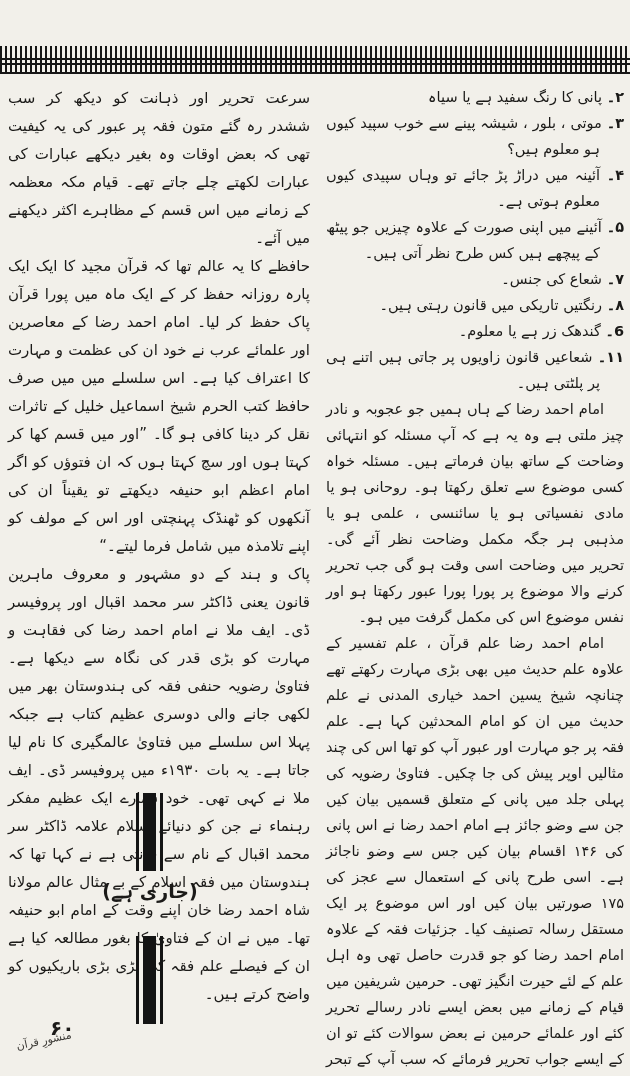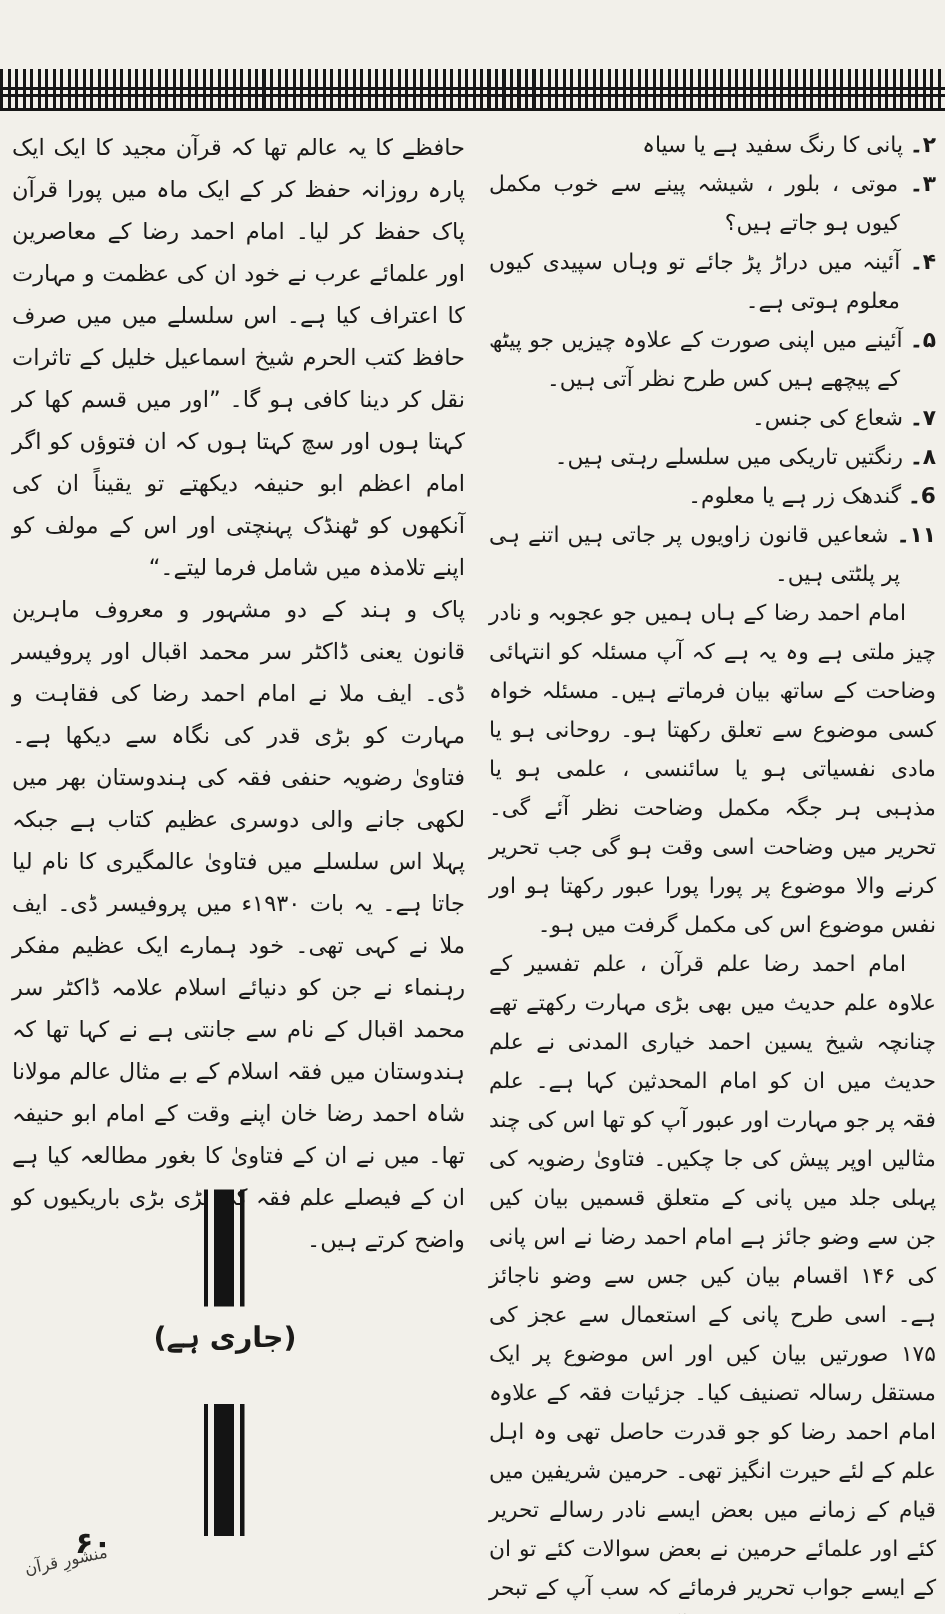--- a/index.html
+++ b/index.html
@@ -68,32 +68,33 @@
 </style>
 </head>
 <body>
 
 <div class="page">
 
   <div class="top-border"></div>
 
   <div class="col col-right">
     <div class="list-item"><span class="num">۲۔</span> <span>پانی کا رنگ سفید ہے یا سیاہ</span></div>
-    <div class="list-item"><span class="num">۳۔</span> <span>موتی ، بلور ، شیشہ پینے سے خوب مکمل کیوں ہو جاتے ہیں؟</span></div>
+    <div class="list-item"><span class="num">۳۔</span> <span>موتی ، بلور ، شیشہ پینے سے خوب سپید کیوں ہو معلوم ہیں؟</span></div>
     <div class="list-item"><span class="num">۴۔</span> <span>آئینہ میں دراڑ پڑ جائے تو وہاں سپیدی کیوں معلوم ہوتی ہے۔</span></div>
     <div class="list-item"><span class="num">۵۔</span> <span>آئینے میں اپنی صورت کے علاوہ چیزیں جو پیٹھ کے پیچھے ہیں کس طرح نظر آتی ہیں۔</span></div>
     <div class="list-item"><span class="num">۷۔</span> <span>شعاع کی جنس۔</span></div>
-    <div class="list-item"><span class="num">۸۔</span> <span>رنگتیں تاریکی میں سلسلے رہتی ہیں۔</span></div>
+    <div class="list-item"><span class="num">۸۔</span> <span>رنگتیں تاریکی میں قانون رہتی ہیں۔</span></div>
     <div class="list-item"><span class="num">6۔</span> <span>گندھک زر ہے یا معلوم۔</span></div>
     <div class="list-item"><span class="num">۱۱۔</span> <span>شعاعیں قانون زاویوں پر جاتی ہیں اتنے ہی پر پلٹتی ہیں۔</span></div>
     <p class="para">امام احمد رضا کے ہاں ہمیں جو عجوبہ و نادر چیز ملتی ہے وہ یہ ہے کہ آپ مسئلہ کو انتہائی وضاحت کے ساتھ بیان فرماتے ہیں۔ مسئلہ خواہ کسی موضوع سے تعلق رکھتا ہو۔ روحانی ہو یا مادی نفسیاتی ہو یا سائنسی ، علمی ہو یا مذہبی ہر جگہ مکمل وضاحت نظر آئے گی۔ تحریر میں وضاحت اسی وقت ہو گی جب تحریر کرنے والا موضوع پر پورا پورا عبور رکھتا ہو اور نفس موضوع اس کی مکمل گرفت میں ہو۔</p>
     <p class="para">امام احمد رضا علم قرآن ، علم تفسیر کے علاوہ علم حدیث میں بھی بڑی مہارت رکھتے تھے چنانچہ شیخ یسین احمد خیاری المدنی نے علم حدیث میں ان کو امام المحدثین کہا ہے۔ علم فقہ پر جو مہارت اور عبور آپ کو تھا اس کی چند مثالیں اوپر پیش کی جا چکیں۔ فتاویٰ رضویہ کی پہلی جلد میں پانی کے متعلق قسمیں بیان کیں جن سے وضو جائز ہے امام احمد رضا نے اس پانی کی ۱۴۶ اقسام بیان کیں جس سے وضو ناجائز ہے۔ اسی طرح پانی کے استعمال سے عجز کی ۱۷۵ صورتیں بیان کیں اور اس موضوع پر ایک مستقل رسالہ تصنیف کیا۔ جزئیات فقہ کے علاوہ امام احمد رضا کو جو قدرت حاصل تھی وہ اہل علم کے لئے حیرت انگیز تھی۔ حرمین شریفین میں قیام کے زمانے میں بعض ایسے نادر رسالے تحریر کئے اور علمائے حرمین نے بعض سوالات کئے تو ان کے ایسے جواب تحریر فرمائے کہ سب آپ کے تبحر علمی کے قائل ہو گئے اور آپ کو امام الفقہا کا خطاب دیا۔ متون فقہ اور اختلافی مسائل پر امام احمد رضا کی معلومات ،</p>
   </div>
 
   <div class="col col-left">
+    <p class="para flush">سرعت تحریر اور ذہانت کو دیکھ کر سب ششدر رہ گئے متون فقہ پر عبور کی یہ کیفیت تھی کہ بعض اوقات وہ بغیر دیکھے عبارات کی عبارات لکھتے چلے جاتے تھے۔ قیام مکہ معظمہ کے زمانے میں اس قسم کے مظاہرے اکثر دیکھنے میں آئے۔</p>
     <p class="para flush">حافظے کا یہ عالم تھا کہ قرآن مجید کا ایک ایک پارہ روزانہ حفظ کر کے ایک ماہ میں پورا قرآن پاک حفظ کر لیا۔ امام احمد رضا کے معاصرین اور علمائے عرب نے خود ان کی عظمت و مہارت کا اعتراف کیا ہے۔ اس سلسلے میں میں صرف حافظ کتب الحرم شیخ اسماعیل خلیل کے تاثرات نقل کر دینا کافی ہو گا۔ ”اور میں قسم کھا کر کہتا ہوں اور سچ کہتا ہوں کہ ان فتوؤں کو اگر امام اعظم ابو حنیفہ دیکھتے تو یقیناً ان کی آنکھوں کو ٹھنڈک پہنچتی اور اس کے مولف کو اپنے تلامذہ میں شامل فرما لیتے۔“</p>
     <p class="para flush">پاک و ہند کے دو مشہور و معروف ماہرین قانون یعنی ڈاکٹر سر محمد اقبال اور پروفیسر ڈی۔ ایف ملا نے امام احمد رضا کی فقاہت و مہارت کو بڑی قدر کی نگاہ سے دیکھا ہے۔ فتاویٰ رضویہ حنفی فقہ کی ہندوستان بھر میں لکھی جانے والی دوسری عظیم کتاب ہے جبکہ پہلا اس سلسلے میں فتاویٰ عالمگیری کا نام لیا جاتا ہے۔ یہ بات ۱۹۳۰ء میں پروفیسر ڈی۔ ایف ملا نے کہی تھی۔ خود ہمارے ایک عظیم مفکر رہنماء نے جن کو دنیائے اسلام علامہ ڈاکٹر سر محمد اقبال کے نام سے جانتی ہے نے کہا تھا کہ ہندوستان میں فقہ اسلام کے بے مثال عالم مولانا شاہ احمد رضا خان اپنے وقت کے امام ابو حنیفہ تھا۔ میں نے ان کے فتاویٰ کا بغور مطالعہ کیا ہے ان کے فیصلے علم فقہ کی بڑی بڑی باریکیوں کو واضح کرتے ہیں۔</p>
   </div>
 
   <div class="ornament top"></div>
   <div class="continued">(جاری ہے)</div>
   <div class="ornament bottom"></div>
 
   <div class="stamp">منشورِ قرآن</div>
   <div class="page-number">۶۰</div>

